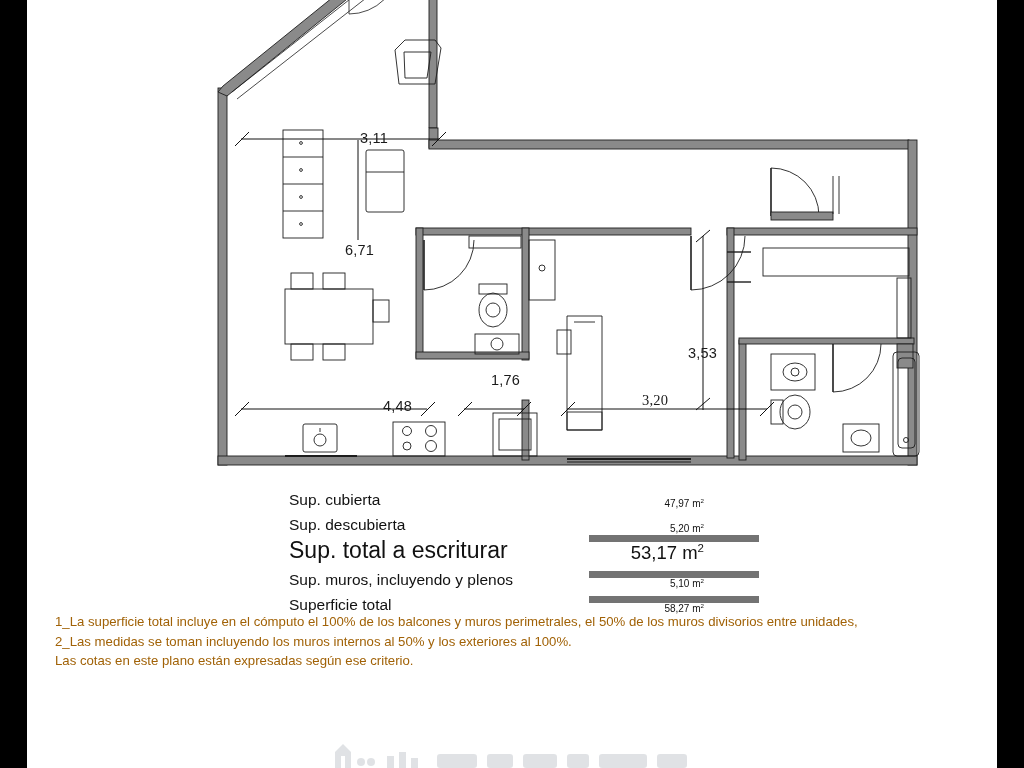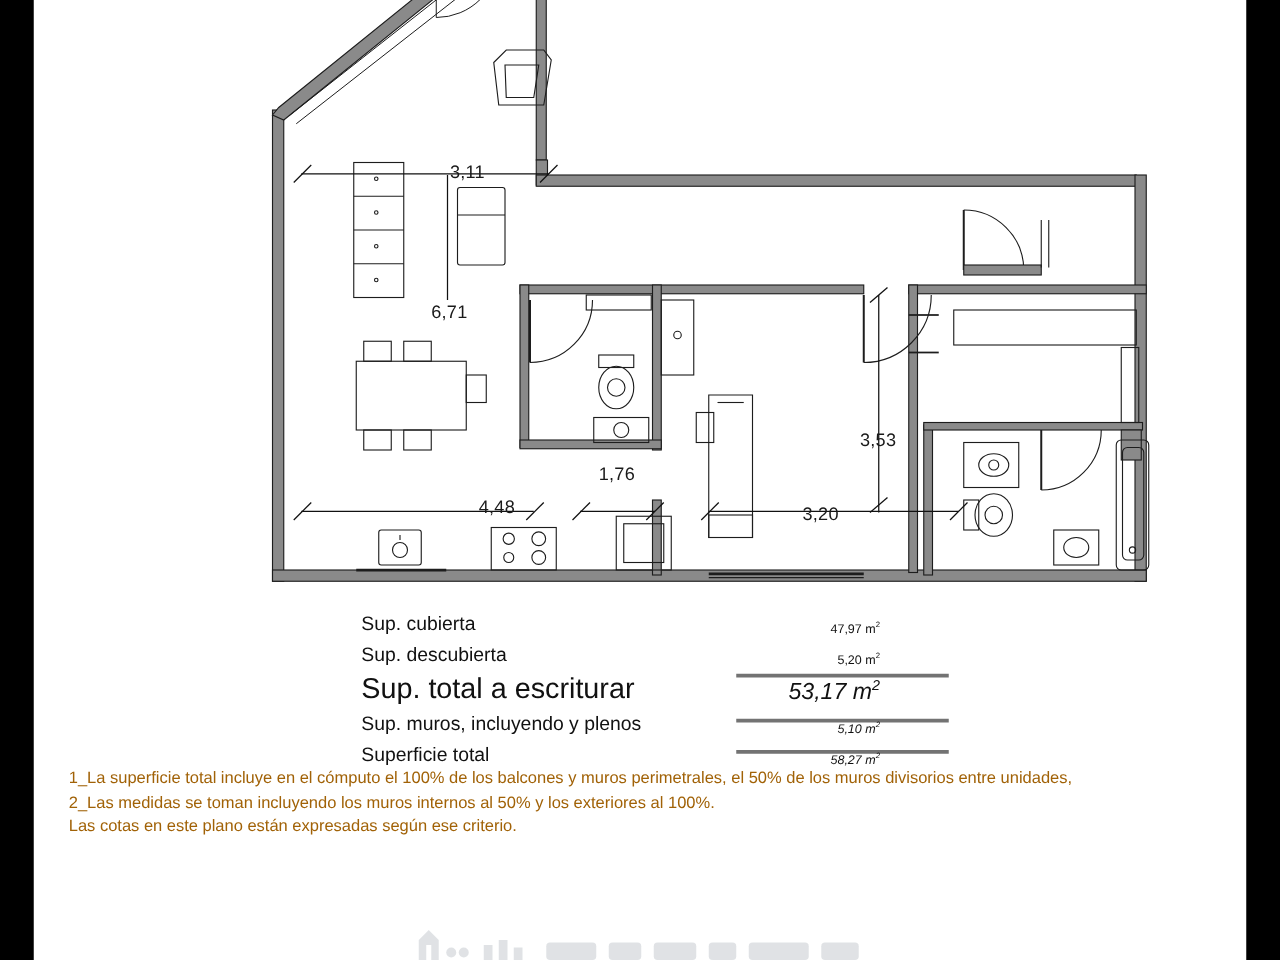--- a/index.html
+++ b/index.html
@@ -65,22 +65,21 @@
     text-align: right;
     font-size: 10px;
     color: #111;
     padding-right: 55px;
     white-space: nowrap;
   }
   .area-row.big .area-label { font-size: 23px; }
   .area-row.big .area-value { font-size: 18.5px; }
   .area-row.big { height: 30px; }
   .area-row.ruled .area-value {
-    border-top: 3px solid #737373;
-    font-style: italic;
+    border-top: 7px solid #737373;
   }
   sup.u {
     font-size: 0.62em;
     vertical-align: super;
     line-height: 0;
   }
 
   
   #notes {
     position: absolute;
@@ -294,23 +293,23 @@
           <line x1="669" y1="242" x2="683" y2="230"></line>
           <line x1="669" y1="410" x2="683" y2="398"></line>
 
           <line x1="331" y1="140" x2="331" y2="240" stroke-dasharray="0"></line>
         </g>
       </g>
     </svg>
 
     <div class="dim-label" style="left:333px; top:130px;">3,11</div>
     <div class="dim-label" style="left:318px; top:242px;">6,71</div>
-    <div class="dim-label" style="left:452px; top:372px;">1,76</div>
+    <div class="dim-label" style="left:464px; top:372px;">1,76</div>
     <div class="dim-label" style="left:356px; top:398px;">4,48</div>
-    <div class="dim-label" style="left:615px; top:404px;">3,20</div>
+    <div class="dim-label" style="left:615px; top:392px;font-family:Liberation Serif, serif;">3,20</div>
     <div class="dim-label" style="left:661px; top:345px;">3,53</div>
 
     <div id="areas">
 
       <div class="area-row">
         <div class="area-label">Sup. cubierta</div>
         <div class="area-value"><span>47,97</span> <span>m</span><sup class="u">2</sup></div>
       </div>
 
       <div class="area-row">

